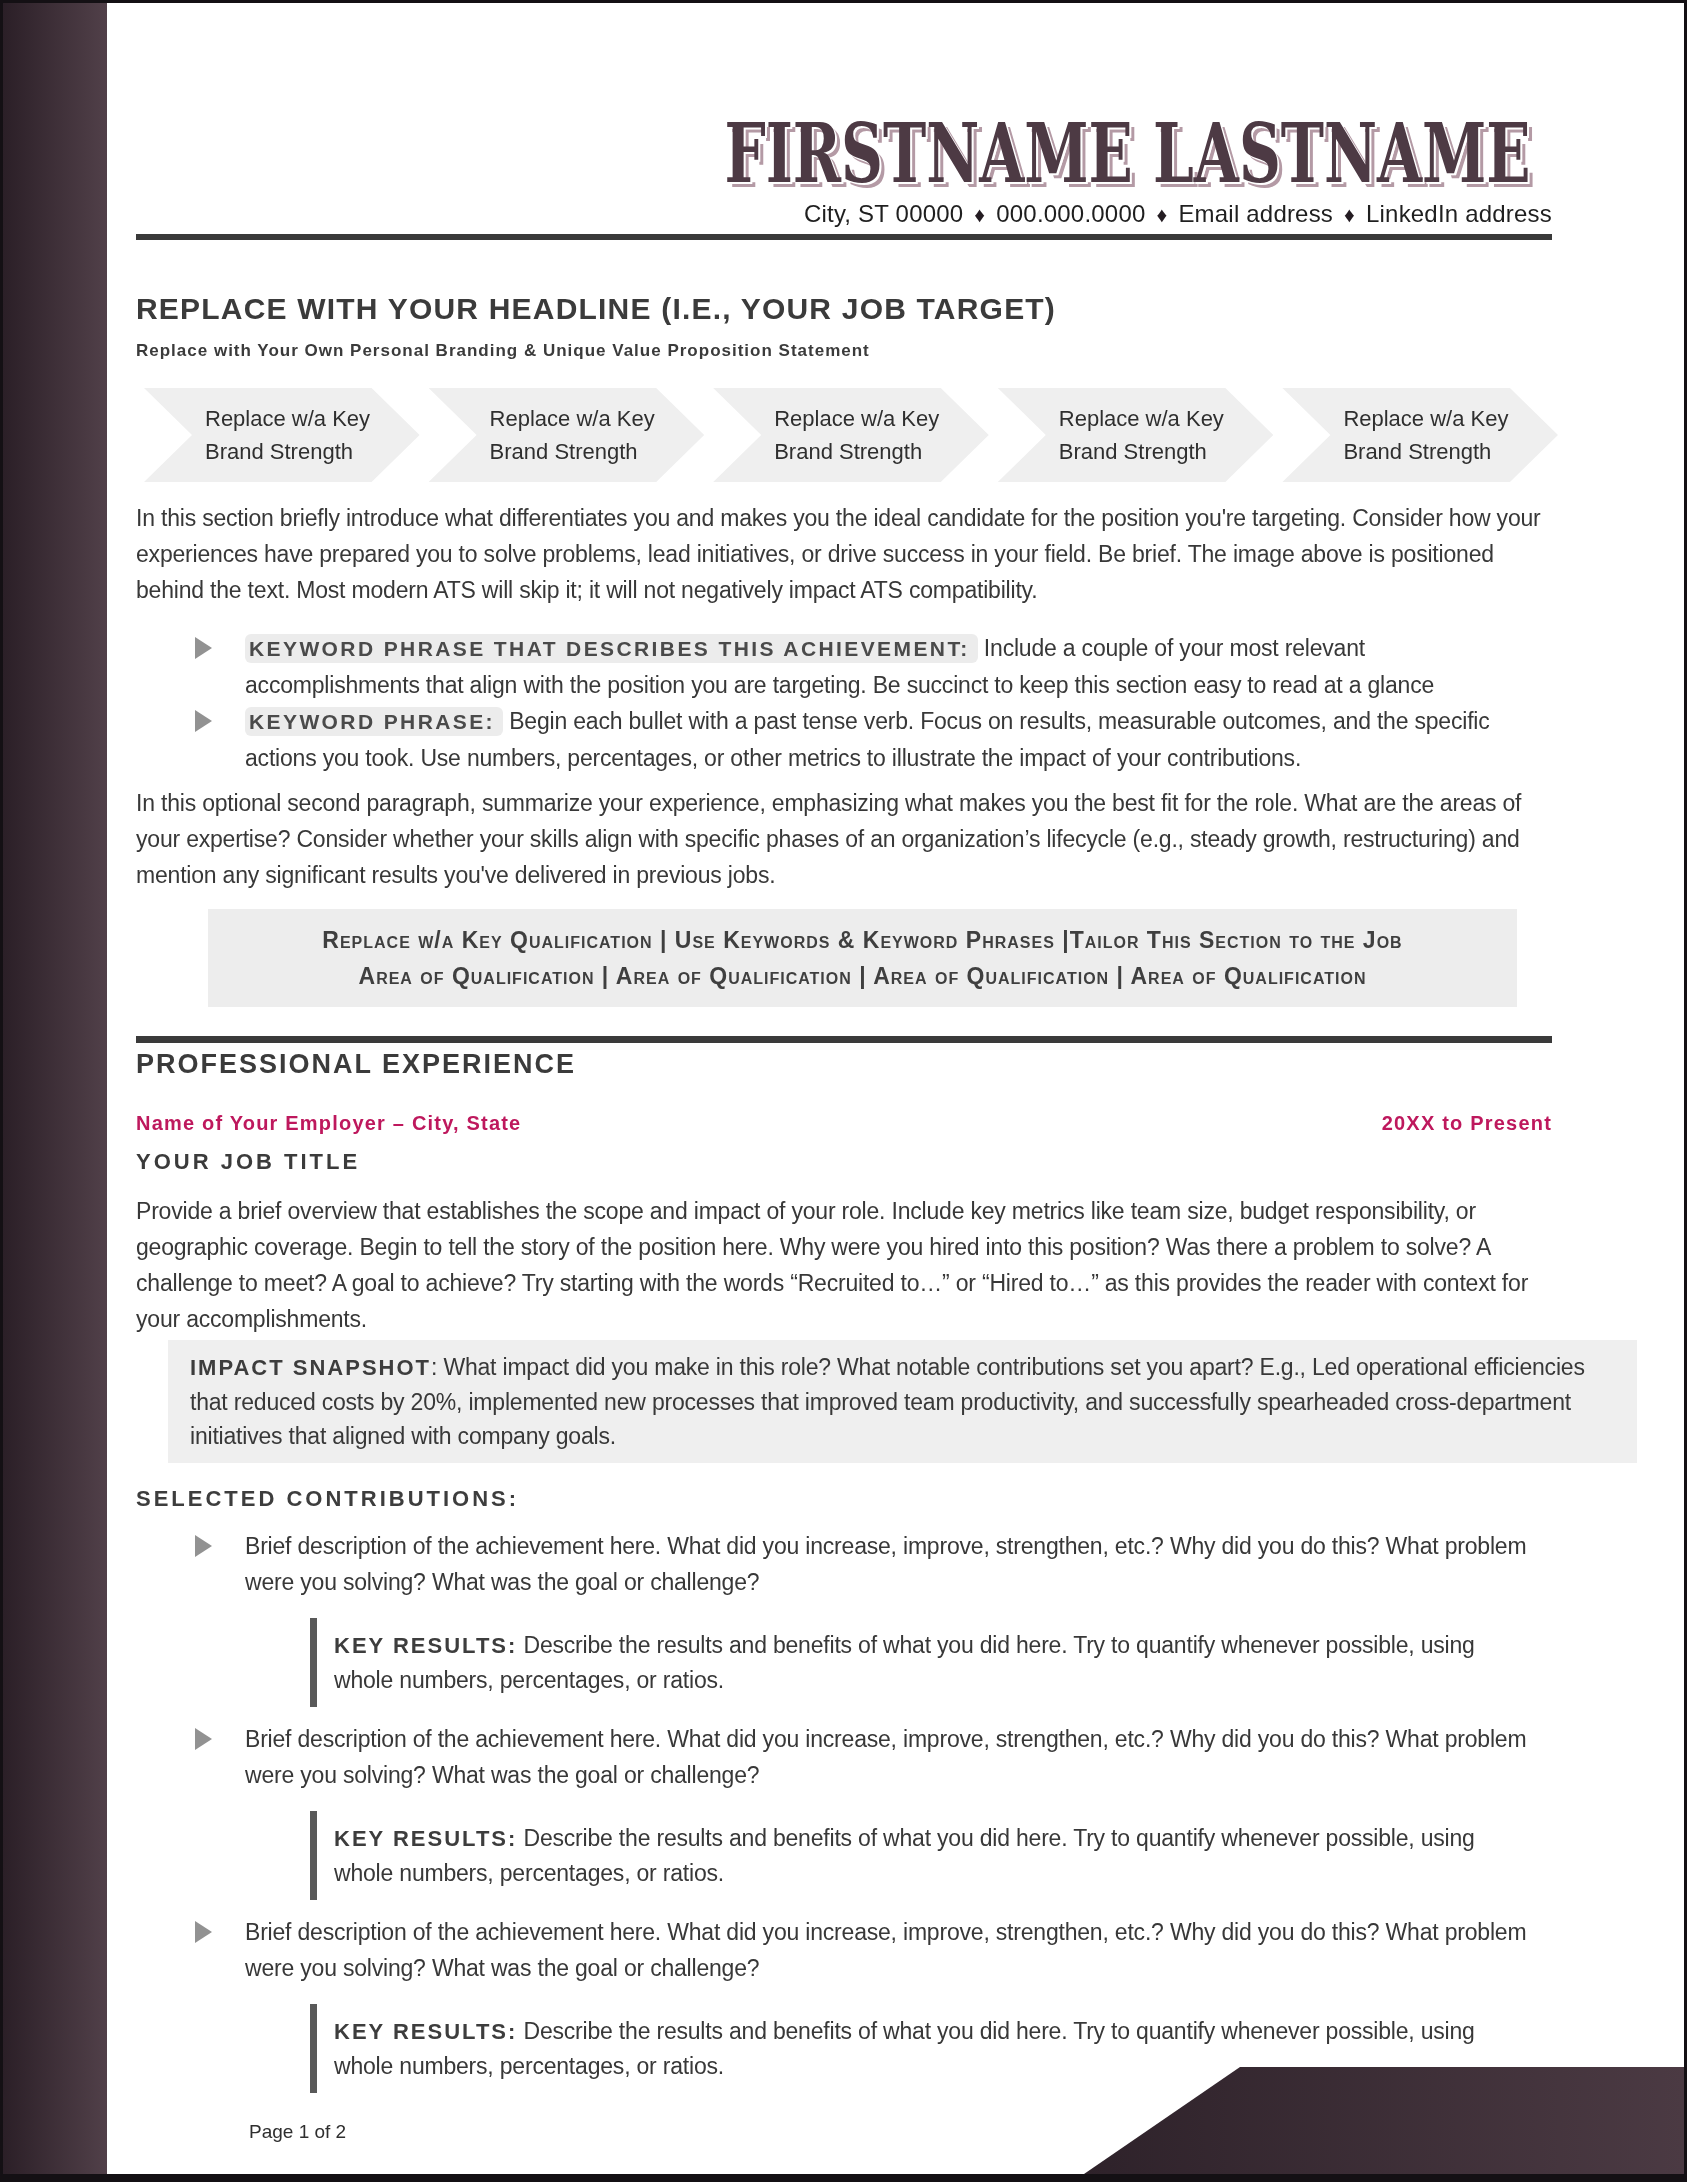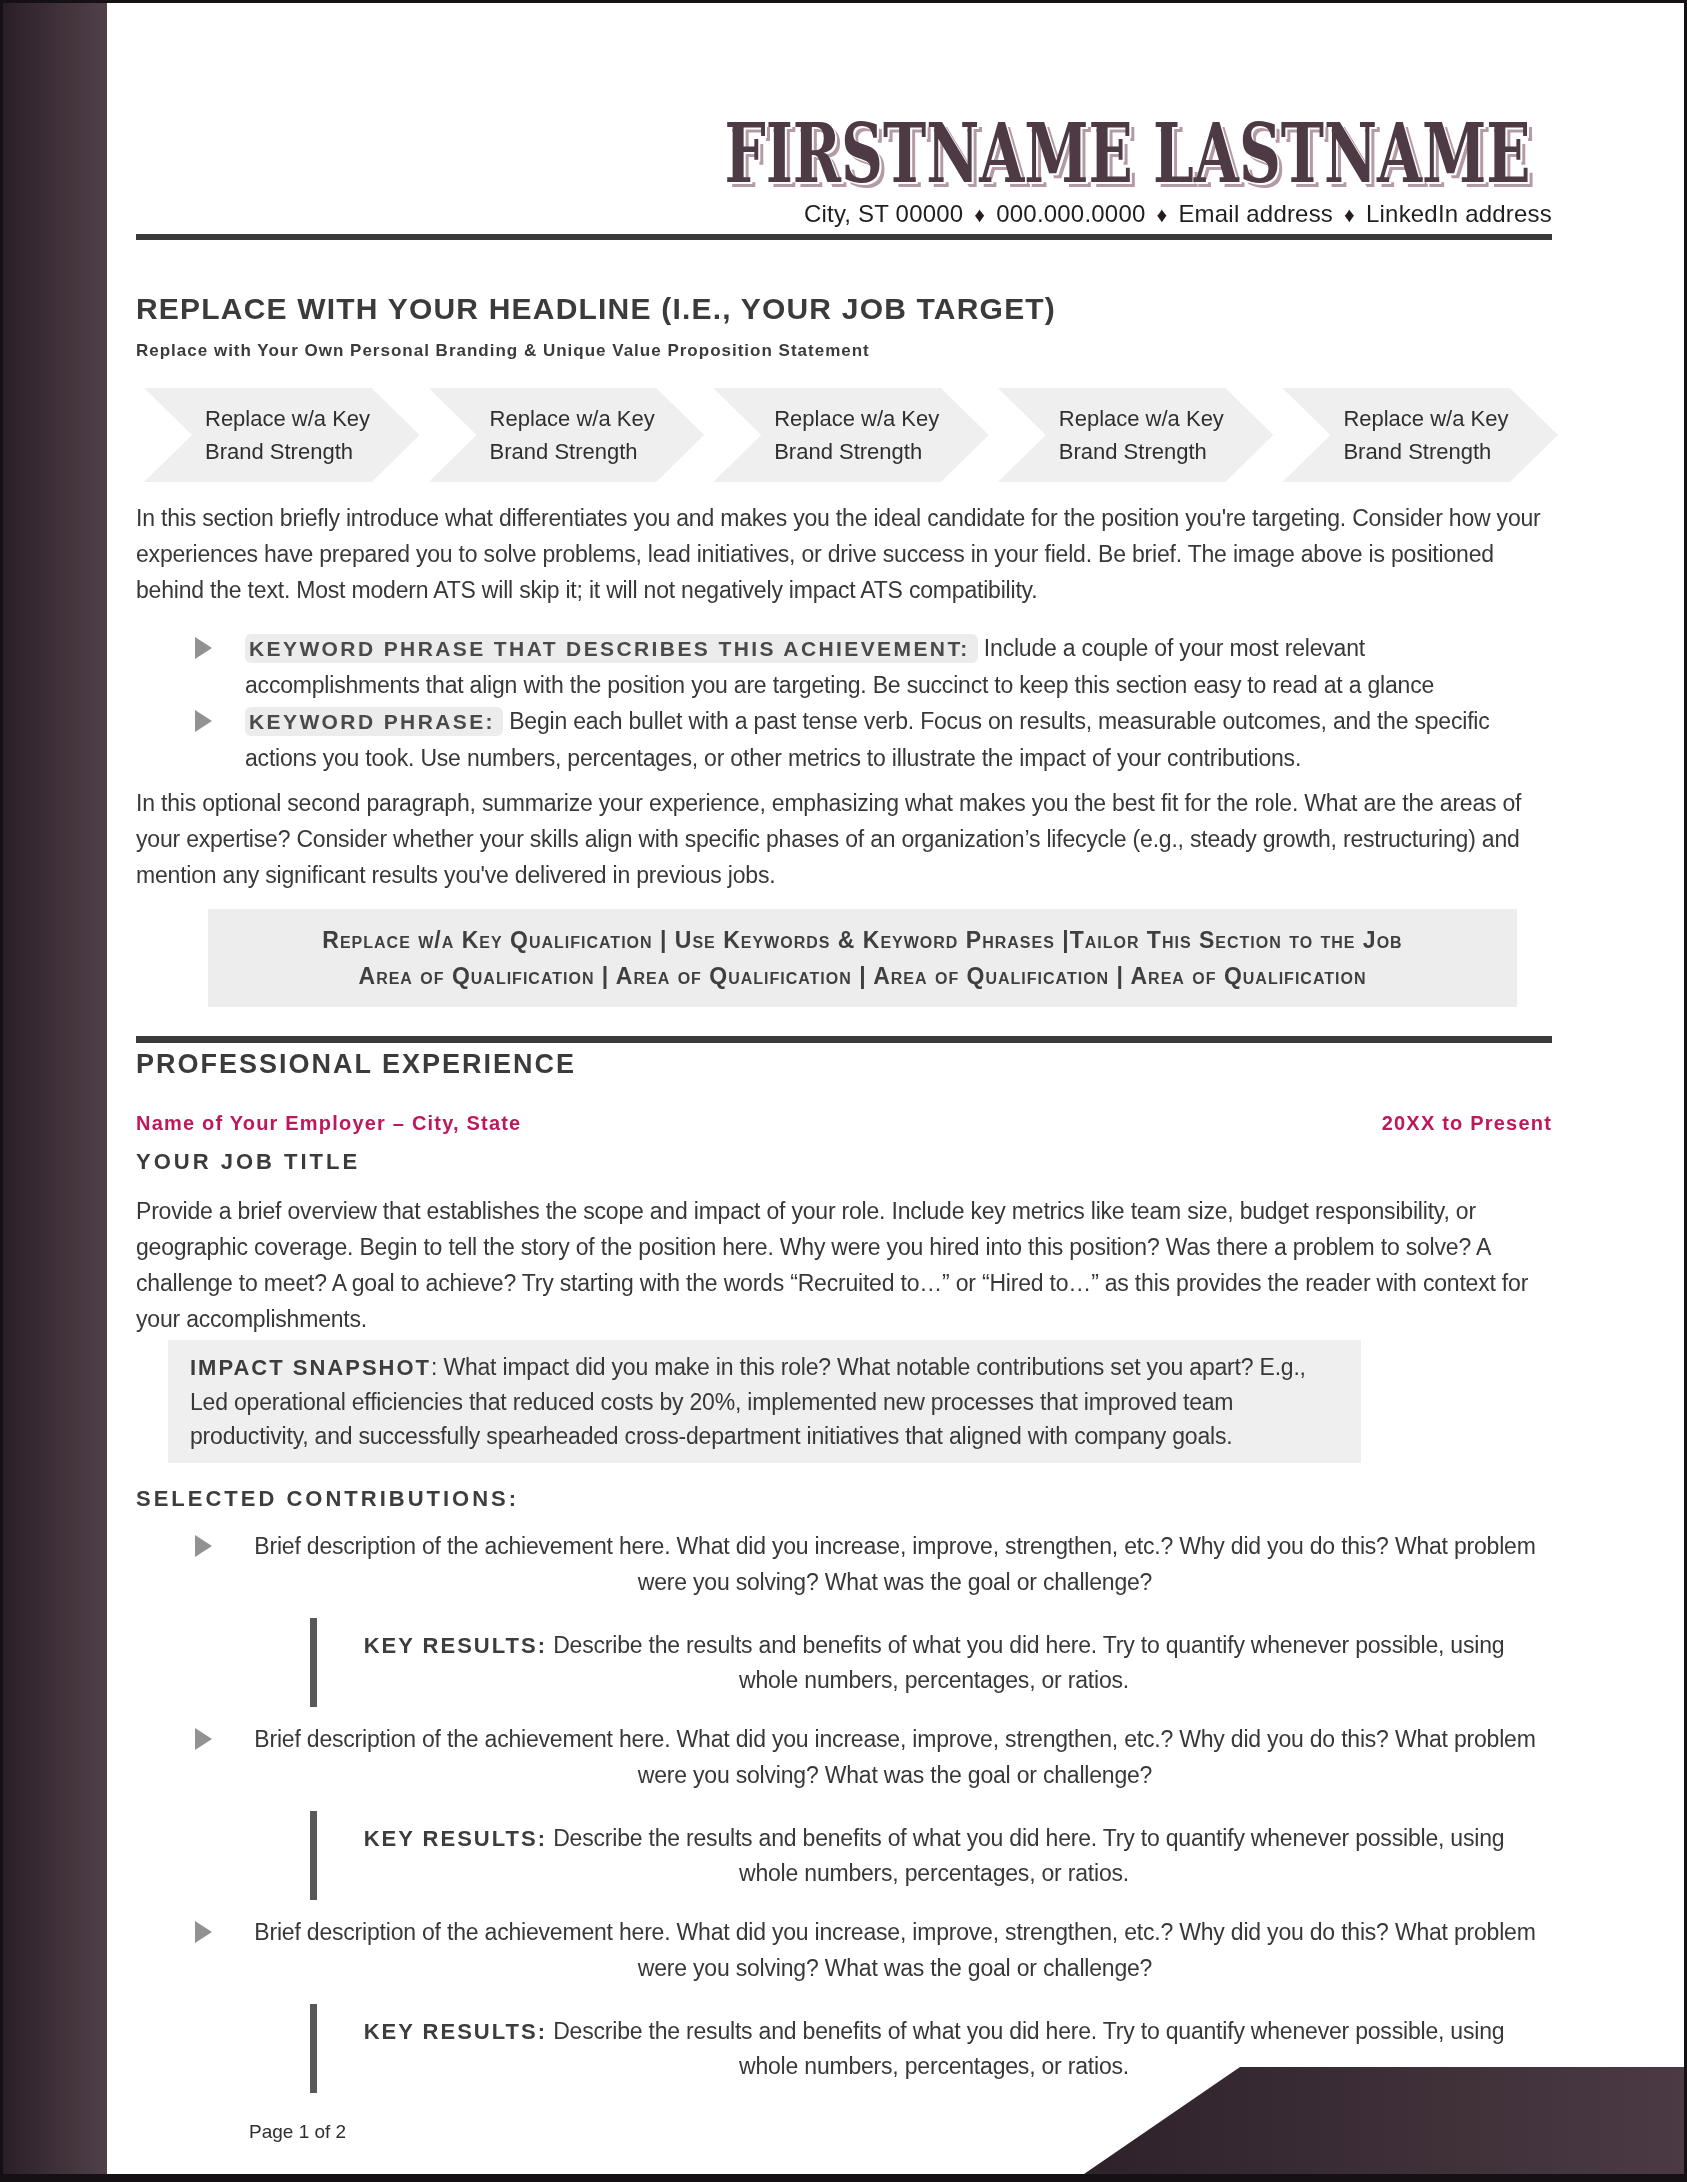--- a/index.html
+++ b/index.html
@@ -83,29 +83,29 @@
 
   
   .rule2 { top:1033px; left:133px; width:1416px; height:7px; background:#3a3a3a; }
   .section-title { top:1046px; left:133px; font-size:27px; font-weight:bold; letter-spacing:2px; color:#3b3b3b; }
   .employer-row { top:1109px; left:133px; width:1416px; display:flex; justify-content:space-between;
     font-size:20px; font-weight:bold; letter-spacing:1.2px; color:#be185d; }
   .job-title { top:1146px; left:133px; font-size:22px; font-weight:bold; letter-spacing:3px; color:#3b3b3b; }
   .overview { top:1190px; }
 
   .impact-box {
-    top:1337px; left:165px; width:1193px; background:#efefef;
+    top:1337px; left:165px; width:1469px; background:#efefef;
     padding:10px 24px 10px 22px; font-size:23px; line-height:34px; color:#383838; letter-spacing:-0.2px;
   }
   .impact-label { font-weight:bold; font-size:22px; letter-spacing:2px; color:#3d3d3d; }
 
   .sel-contrib { top:1483px; left:133px; font-size:22px; font-weight:bold; letter-spacing:3px; color:#3d3d3d; }
 
   
-  .group { left:133px; width:1416px;text-align:center; }
+  .group { left:133px; width:1416px; }
   .g1 { top:1525px; } .g2 { top:1718px; } .g3 { top:1911px; }
   .contrib-text { margin-left:109px; width:1300px; font-size:23px; line-height:36px; color:#383838; letter-spacing:-0.2px; }
   .kr {
     margin:18px 0 0 174px; width:1224px;
     border-left:7px solid #595959; padding:10px 0 10px 17px;
     font-size:23px; line-height:34px; color:#383838; letter-spacing:-0.2px;
   }
   .kr-label { font-weight:bold; font-size:22px; letter-spacing:2px; color:#3d3d3d; }
 
   .page-num { top:2114px; left:202px; font-size:19px; line-height:30px; color:#2e2e2e;margin-left:44px; }

